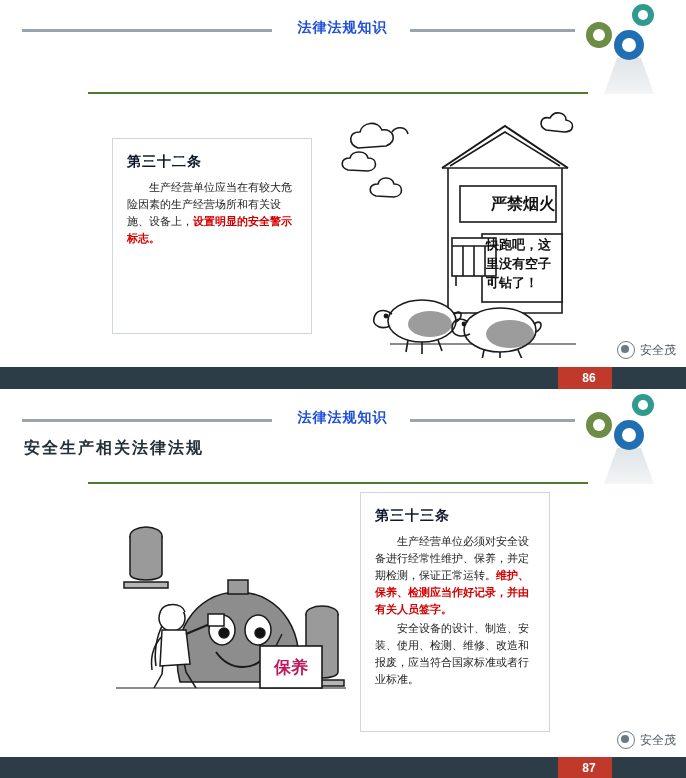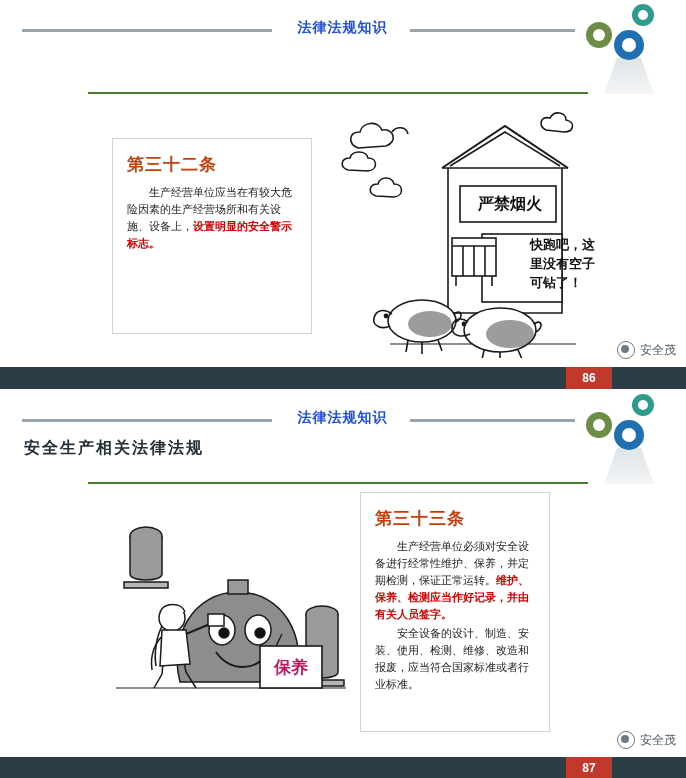--- a/index.html
+++ b/index.html
@@ -121,22 +121,22 @@
 
   
   .text-card {
     position: absolute;
     border: 1px solid #cfd6da;
     background: #ffffff;
     box-sizing: border-box;
     padding: 14px 14px 10px 14px;
   }
   .card-title {
-    color: #c2410c;
-    font-size: 17px;
+    color: #0f172a;
+    font-size: 14px;
     font-weight: bold;
     margin: 0 0 8px 0;
     letter-spacing: 1px;
   }
   .card-p {
     margin: 0 0 2px 0;
     font-size: 11px;
     line-height: 1.55;
     color: #1d1d1d;
     text-indent: 2em;
@@ -164,20 +164,21 @@
     right: 74px;
     bottom: 0px;
     width: 46px;
     height: 22px;
     background: #c0392b;
     color: #ffffff;
     font-size: 12px;
     font-weight: bold;
     text-align: center;
     line-height: 22px;
+    padding-left: 8px;
   }
   .watermark {
     position: absolute;
     right: 10px;
     display: flex;
     align-items: center;
     gap: 5px;
     color: #4a5a64;
     font-size: 12px;
     padding-left: 7px;
@@ -271,22 +272,22 @@
         <ellipse cx="170" cy="222" rx="36" ry="22" fill="#ffffff"></ellipse>
         <path d="M138 214 C130 208 122 212 122 220 C122 228 132 230 140 226"></path>
         <circle cx="134" cy="216" r="1.6" fill="#1a1a1a"></circle>
         <path d="M154 242 L152 252 M170 244 L170 254 M188 242 L192 251"></path>
         <path d="M204 216 C212 210 214 220 206 224"></path>
       </g>
 
       <ellipse cx="100" cy="216" rx="22" ry="13" fill="#4a4a4a" opacity="0.55"></ellipse>
       <ellipse cx="180" cy="226" rx="24" ry="14" fill="#4a4a4a" opacity="0.55"></ellipse>
     </svg>
-    <div style="position:absolute; left:132px; top:80px; width:96px; height:32px; display:flex; align-items:center; justify-content:center; font-size:16px; font-weight:bold; color:#111;">严禁烟火</div>
-    <div style="position:absolute; left:156px; top:128px; width:72px; height:64px; font-size:13px; line-height:1.45; color:#111; font-weight:bold;margin-left:44px;">快跑吧，这里没有空子可钻了！</div>
+    <div style="position:absolute; left:132px; top:80px; width:96px; height:32px; display:flex; align-items:center; justify-content:center; font-size:16px; font-weight:bold; color:#111;padding-left:13px;">严禁烟火</div>
+    <div style="position:absolute; left:156px; top:128px; width:72px; height:64px; font-size:13px; line-height:1.45; color:#111; font-weight:bold;">快跑吧，这里没有空子可钻了！</div>
   </div>
 
   <div class="watermark" style="bottom:30px;">
     <span class="wm-circle"></span>
     <span>安全茂</span>
   </div>
 
   <div class="footer-bar"></div>
   <div class="page-num">86</div>
 </div>

